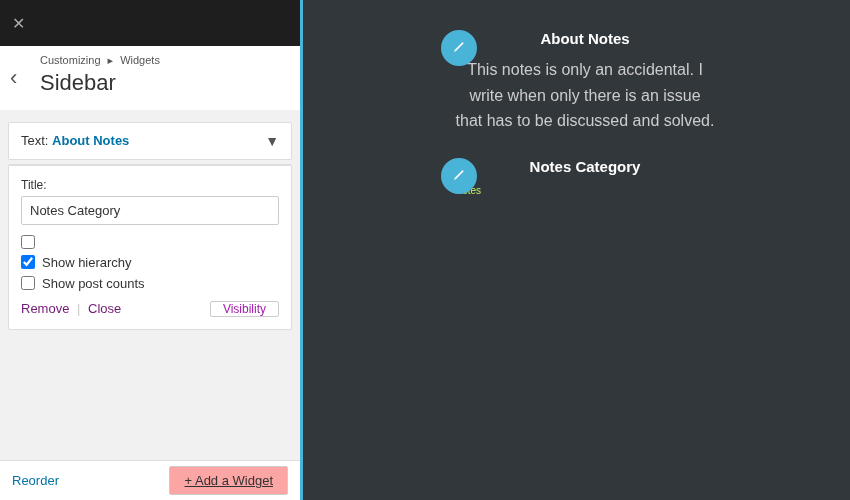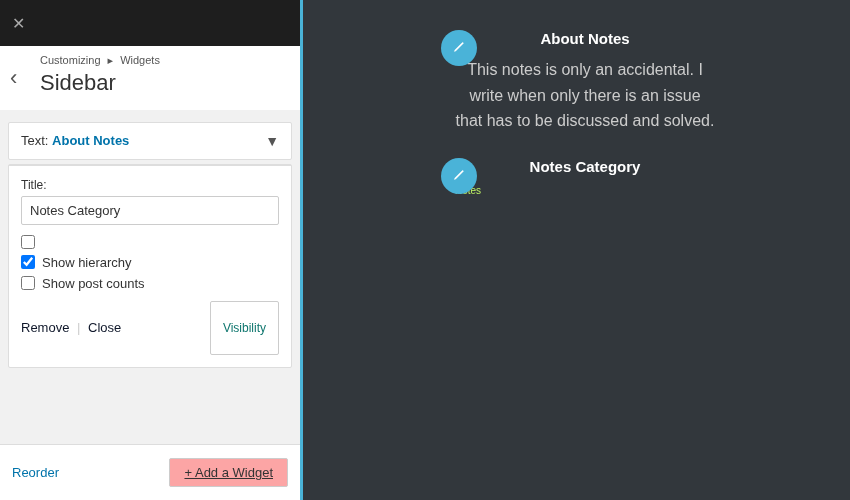--- a/index.html
+++ b/index.html
@@ -148,44 +148,44 @@
       align-items: center;
       justify-content: space-between;
       margin-top: 10px;
     }
 
     .link-actions {
       font-size: 13px;
     }
 
     .link-actions a {
-      color: #0f172a;
+      color: #701a75;
       text-decoration: none;
       cursor: pointer;
     }
     .link-separator { color: #ccc; margin: 0 4px; }
 
     .visibility-btn {
       background: #fff;
       border: 1px solid #ccc;
-      padding: 19px 12px;
+      padding: 0 12px;
       font-size: 12px;
-      color: #0f766e;
+      color: #a21caf;
       border-radius: 2px;
       cursor: pointer;
     }
 
     .bottom-bar {
       background: #fff;
       border-top: 1px solid #ddd;
       display: flex;
       align-items: center;
       justify-content: space-between;
       padding: 10px 12px;
-      height: 56px;
+      height: 40px;
     }
 
     .reorder-btn {
       background: none;
       border: none;
       color: #0073aa;
       font-size: 13px;
       cursor: pointer;
     }
 

